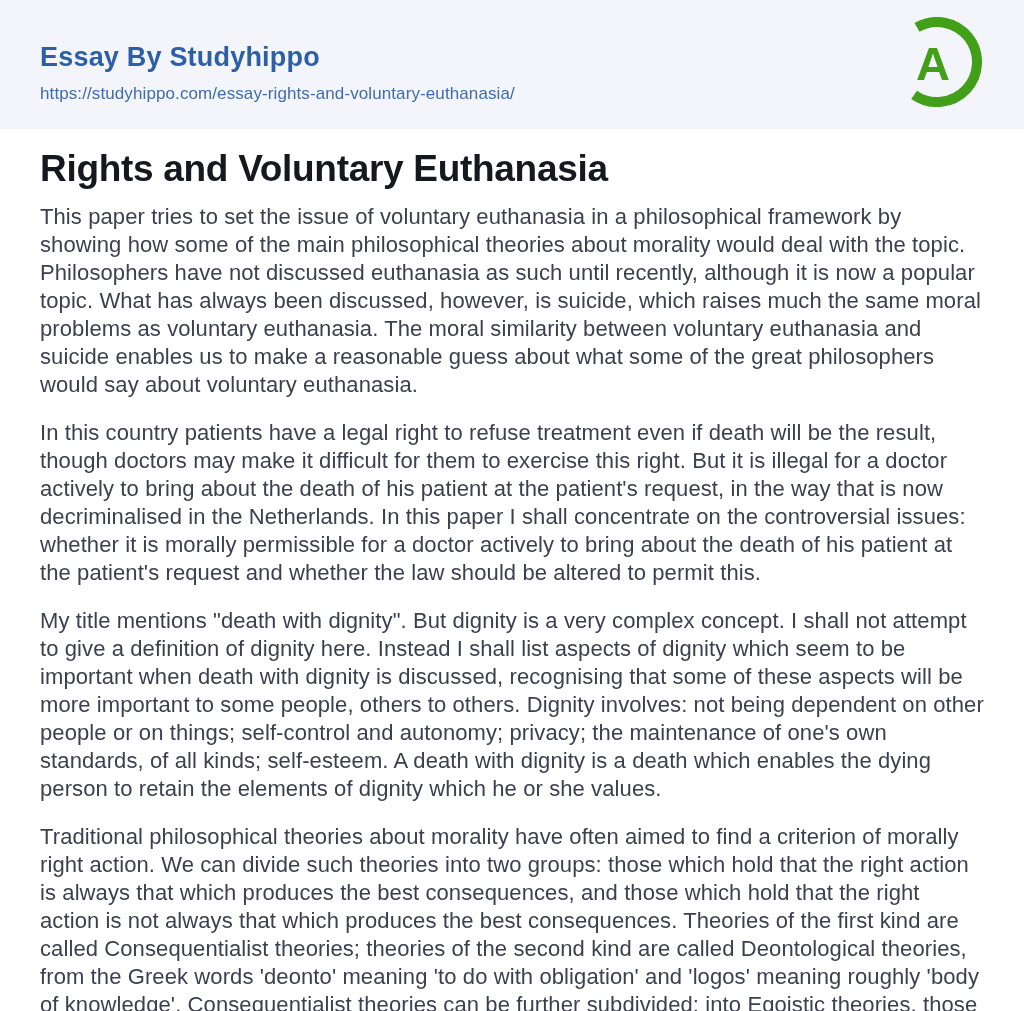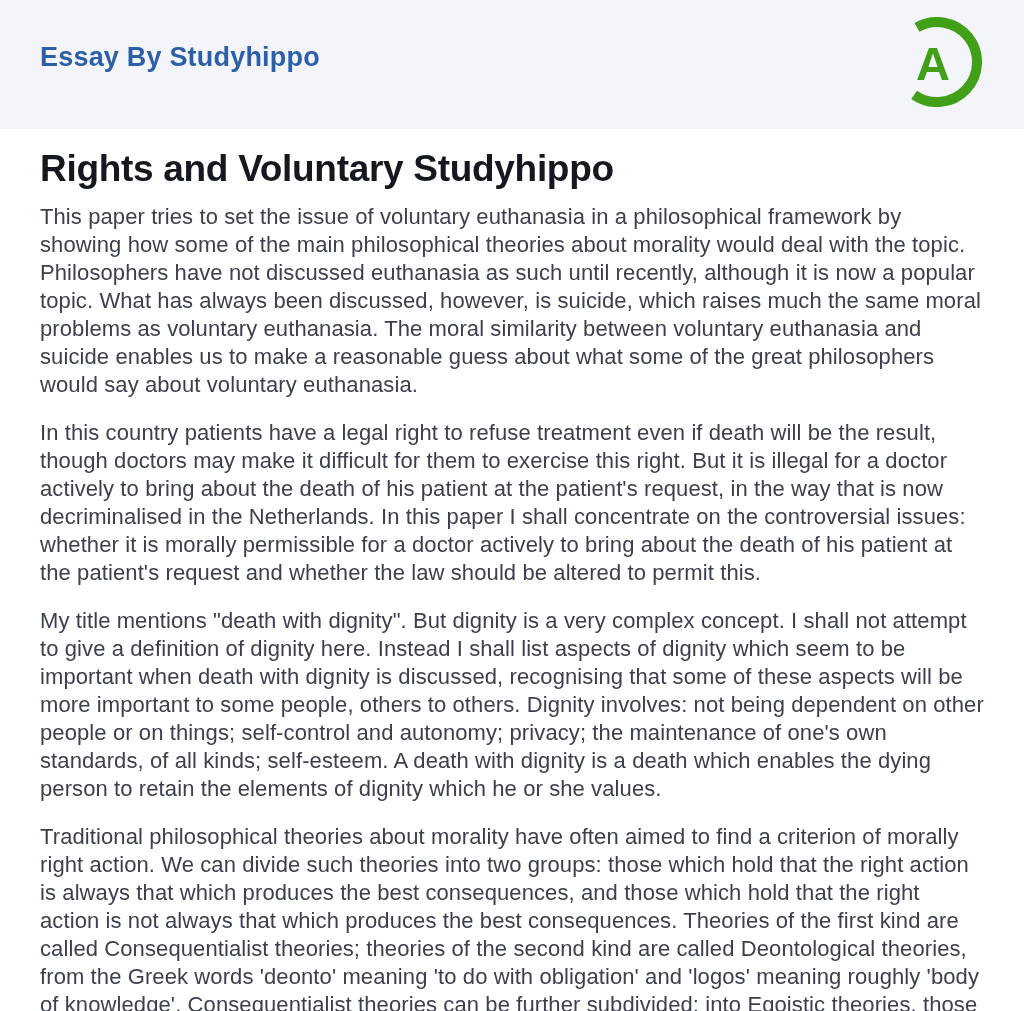--- a/index.html
+++ b/index.html
@@ -76,31 +76,32 @@
     margin-bottom: 20px;
     max-width: 944px;
   }
 </style>
 </head>
 <body>
 
 <header class="site-header">
   <div class="header-text">
     <div class="byline">Essay By Studyhippo</div>
+    <a class="source-url" href="#">https://studyhippo.com/essay-rights-and-voluntary-euthanasia/</a>
   </div>
   <div class="logo">
     <svg viewBox="0 0 90 90">
       <path d="M 25 10.4 A 40 40 0 1 1 22.1 77.8"></path>
       <text x="41" y="63">A</text>
     </svg>
   </div>
 </header>
 
 <main class="content">
-  <h1 class="essay-title">Rights and Voluntary Studyhippo</h1>
+  <h1 class="essay-title">Rights and Voluntary Euthanasia</h1>
   <div>
       <p class="para">This paper tries to set the issue of voluntary euthanasia in a philosophical framework by showing how some of the main philosophical theories about morality would deal with the topic. Philosophers have not discussed euthanasia as such until recently, although it is now a popular topic. What has always been discussed, however, is suicide, which raises much the same moral problems as voluntary euthanasia. The moral similarity between voluntary euthanasia and suicide enables us to make a reasonable guess about what some of the great philosophers would say about voluntary euthanasia.</p>
       <p class="para">In this country patients have a legal right to refuse treatment even if death will be the result, though doctors may make it difficult for them to exercise this right. But it is illegal for a doctor actively to bring about the death of his patient at the patient's request, in the way that is now decriminalised in the Netherlands. In this paper I shall concentrate on the controversial issues: whether it is morally permissible for a doctor actively to bring about the death of his patient at the patient's request and whether the law should be altered to permit this.</p>
       <p class="para">My title mentions "death with dignity". But dignity is a very complex concept. I shall not attempt to give a definition of dignity here. Instead I shall list aspects of dignity which seem to be important when death with dignity is discussed, recognising that some of these aspects will be more important to some people, others to others. Dignity involves: not being dependent on other people or on things; self-control and autonomy; privacy; the maintenance of one's own standards, of all kinds; self-esteem. A death with dignity is a death which enables the dying person to retain the elements of dignity which he or she values.</p>
       <p class="para">Traditional philosophical theories about morality have often aimed to find a criterion of morally right action. We can divide such theories into two groups: those which hold that the right action is always that which produces the best consequences, and those which hold that the right action is not always that which produces the best consequences. Theories of the first kind are called Consequentialist theories; theories of the second kind are called Deontological theories, from the Greek words 'deonto' meaning 'to do with obligation' and 'logos' meaning roughly 'body of knowledge'. Consequentialist theories can be further subdivided: into Egoistic theories, those which see the consequences which matter morally as including only consequences for the doer of the action, the agent, and Universalistic theories, those which see them as including consequences for all those affected. I shall return to Egoism at the end of my paper. I shall begin with Universalistic Consequentialism, because this view (which still has many philosophical adherents) may strike one at first as the obvious common-sense, rational, secular approach to moral questions.</p>
       <p class="para">The first question that ari</p>
     </div>
 </main>
 
 </body></html>

